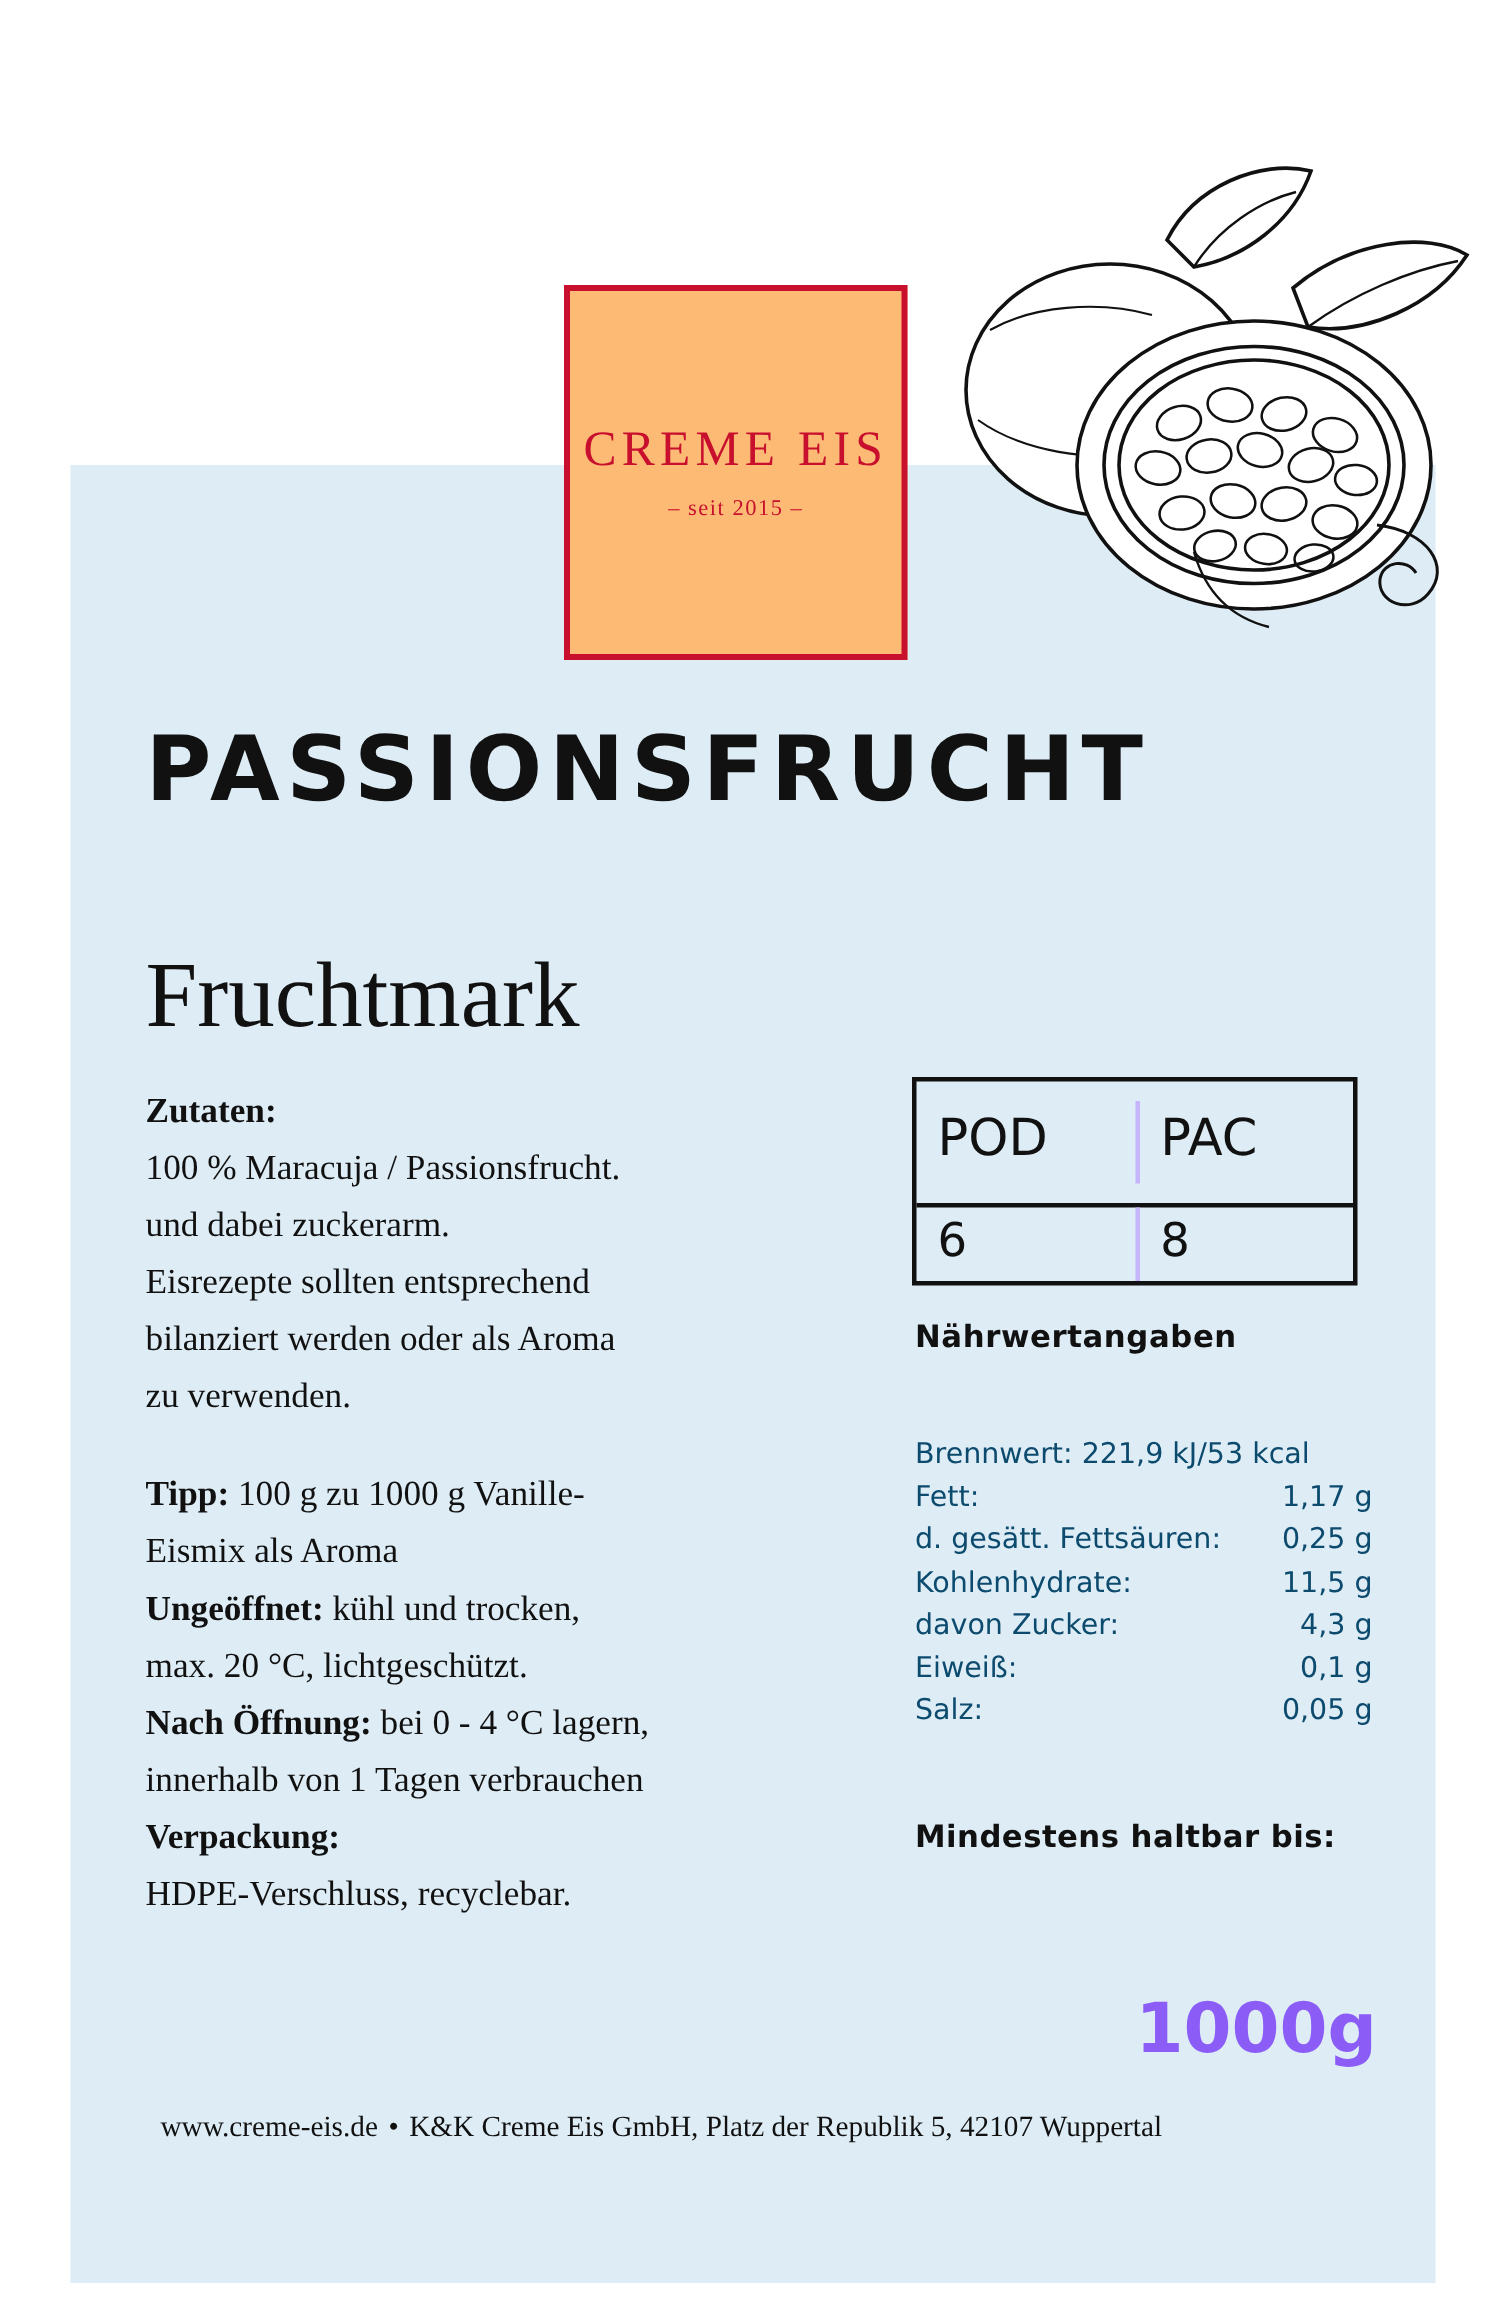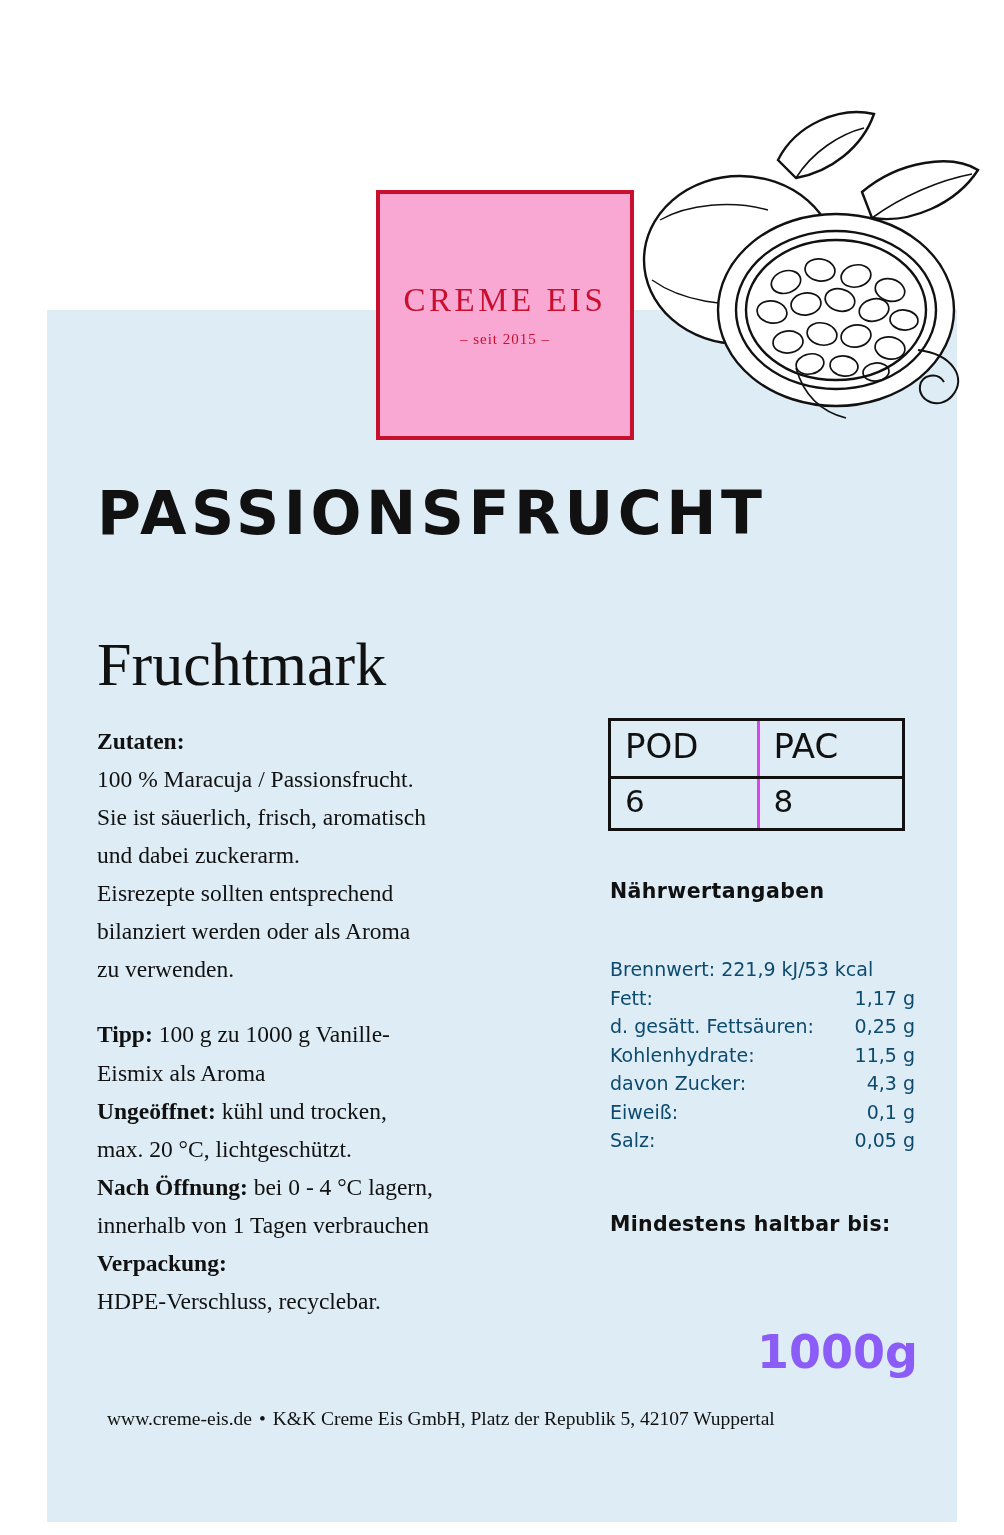--- a/index.html
+++ b/index.html
@@ -21,24 +21,24 @@
     width: 910px;
     height: 1212px;
     background: #ddecf5;
   }
 
   
   #logo-block {
     position: absolute;
     left: 376px;
     top: 190px;
-    width: 258px;
+    width: 229px;
     height: 250px;
     border: 4px solid #c8102e;
-    background: #f9a8d4;
+    background: #fdba74;
     display: flex;
     flex-direction: column;
     align-items: center;
     justify-content: center;
   }
   #logo-title {
     font-family: "Liberation Serif", serif;
     font-size: 33px;
     letter-spacing: 3.5px;
     color: #c8102e;
@@ -104,30 +104,30 @@
 
   
   #podpac-table {
     position: absolute;
     left: 608px;
     top: 718px;
     width: 297px;
     border: 3px solid #111111;
     border-collapse: collapse;
   }
-  #podpac-table .row { display: flex; }
+  #podpac-table .row { display: flex; margin-top: 13px; }
   #podpac-table .cell {
     flex: 1 1 50%;
     font-family: "DejaVu Sans", sans-serif;
     color: #111111;
     padding: 4px 14px 8px 14px;
   }
   #podpac-table .row.head .cell { font-size: 34px; line-height: 1.25; }
   #podpac-table .row.vals .cell { font-size: 31px; line-height: 1.2; }
-  #podpac-table .cell + .cell { border-left: 3px solid #d946ef; }
+  #podpac-table .cell + .cell { border-left: 3px solid #c4b5fd; }
   #podpac-table .row.vals { border-top: 3px solid #111111; }
 
   
   #nutri-heading {
     position: absolute;
     left: 610px;
     top: 878px;
     width: 310px;
     font-family: "DejaVu Sans", sans-serif;
     font-weight: bold;
@@ -237,21 +237,20 @@
   <div id="logo-title">CREME EIS</div>
   <div id="logo-sub">– seit 2015 –</div>
 </div>
 
 <div id="product-title">PASSIONSFRUCHT</div>
 <div id="product-subtitle">Fruchtmark</div>
 
 <div id="left-col">
   <p class="strong">Zutaten:</p>
   <p>100 % Maracuja / Passionsfrucht.</p>
-  <p>Sie ist säuerlich, frisch, aromatisch</p>
   <p>und dabei zuckerarm.</p>
   <p>Eisrezepte sollten entsprechend</p>
   <p>bilanziert werden oder als Aroma</p>
   <p>zu verwenden.</p>
 
   <div class="gap"></div>
 
   <p><span class="strong">Tipp:</span><span> 100 g zu 1000 g Vanille-</span></p>
   <p>Eismix als Aroma</p>
 

